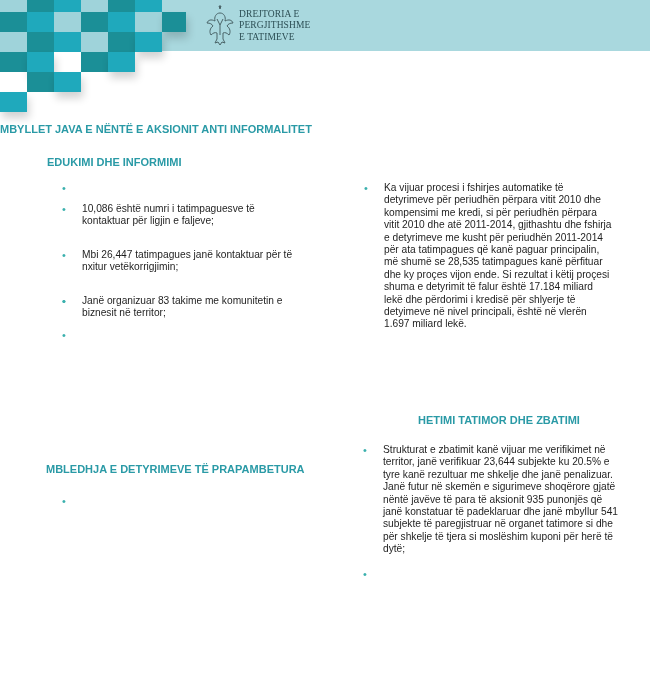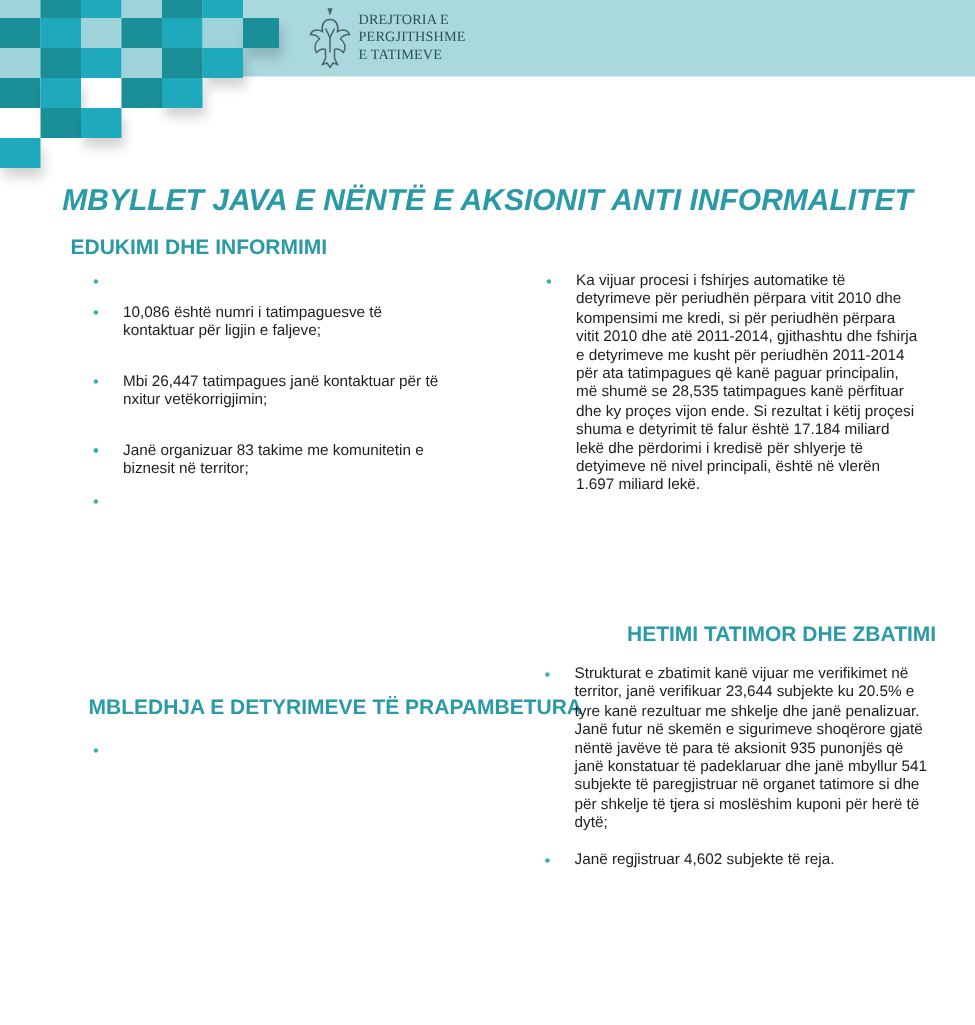--- a/index.html
+++ b/index.html
@@ -12,23 +12,23 @@
   .sq { position:absolute; width:27px; height:20px; }
   .c1 { background:#1b8f97; }
   .c2 { background:#1fa9bc; }
   .c3 { background:#9fd3da; }
   .sh { box-shadow: 2px 6px 8px rgba(0,0,0,0.18); }
 
   .logo { position:absolute; left:205px; top:4px; height:44px; display:flex; align-items:center; }
   .emblem { width:30px; height:42px; margin-right:4px; }
   .logo-text { font-family:"Liberation Serif", serif; font-size:9.5px; line-height:11.5px; color:#2d4f55; letter-spacing:0.1px; }
 
-  .title { position:absolute; left:0; width:650px; top:123px; text-align:center; font-size:20px; font-weight:bold; color:#2a9aa6;font-style:italic; }
+  .title { position:absolute; left:0; width:650px; top:123px; font-size:11px; font-weight:bold; color:#2a9aa6; }
 
-  .section-head { position:absolute; font-size:14px; font-weight:bold; color:#2a9aa6; }
+  .section-head { position:absolute; font-size:11px; font-weight:bold; color:#2a9aa6; }
 
   ul.blist { position:absolute; list-style:none; font-size:10.2px; line-height:12.4px; color:#1e1e1e; }
   ul.blist li { position:relative; padding-left:22px; }
   ul.blist li .dot { position:absolute; left:2px; top:0; color:#3ab0ad; font-size:11px; }
 
   .faint { color:#333; }
 </style>
 </head>
 <body>
 
@@ -90,26 +90,26 @@
 <div class="section-head" style="left:47px;top:156px;">EDUKIMI DHE INFORMIMI</div>
 <ul class="blist" style="left:60px;top:182px;width:235px;">
   <li style="margin-bottom:21px;"><span class="dot">•</span></li>
   <li style="margin-bottom:21px;"><span class="dot">•</span><span>10,086 është numri i tatimpaguesve të kontaktuar për ligjin e faljeve;</span></li>
   <li style="margin-bottom:21px;"><span class="dot">•</span><span>Mbi 26,447  tatimpagues janë kontaktuar për të nxitur vetëkorrigjimin;</span></li>
   <li style="margin-bottom:21px;"><span class="dot">•</span></li>
   <li style="margin-bottom:10px;"><span class="dot">•</span><span>Janë organizuar 83 takime me komunitetin e biznesit në territor;</span></li>
   <li><span class="dot">•</span></li>
 </ul>
 
-<div class="section-head" style="left:47px;top:463px;padding-left:12px;">MBLEDHJA E DETYRIMEVE TË PRAPAMBETURA</div>
+<div class="section-head" style="left:34px;top:463px;padding-left:12px;">MBLEDHJA E DETYRIMEVE TË PRAPAMBETURA</div>
 <ul class="blist" style="left:60px;top:495px;width:240px;">
   <li><span class="dot">•</span></li>
 </ul>
 
 <ul class="blist" style="left:362px;top:182px;width:250px;">
   <li><span class="dot">•</span><span>Ka vijuar procesi i fshirjes automatike të detyrimeve për periudhën përpara vitit 2010 dhe kompensimi me kredi, si për periudhën përpara vitit 2010 dhe atë 2011-2014, gjithashtu dhe fshirja e detyrimeve me kusht për periudhën 2011-2014 për ata tatimpagues që kanë paguar principalin, më shumë se 28,535 tatimpagues kanë përfituar dhe ky proçes vijon ende. Si rezultat i këtij proçesi shuma e detyrimit të falur është 17.184 miliard lekë dhe përdorimi i kredisë për shlyerje të detyimeve në nivel principali, është në vlerën 1.697 miliard lekë.</span></li>
 </ul>
 
 <div class="section-head" style="left:376px;top:414px;padding-left:42px;">HETIMI TATIMOR DHE ZBATIMI</div>
 <ul class="blist" style="left:361px;top:444px;width:262px;">
   <li style="margin-bottom:12px;"><span class="dot">•</span><span>Strukturat e zbatimit kanë vijuar me verifikimet në territor, janë verifikuar 23,644  subjekte ku 20.5%  e tyre kanë rezultuar me shkelje dhe janë penalizuar. Janë futur në skemën e sigurimeve shoqërore gjatë nëntë  javëve të para të aksionit 935 punonjës që janë konstatuar të padeklaruar dhe janë mbyllur 541 subjekte të paregjistruar në organet tatimore si dhe për shkelje të tjera si moslëshim kuponi për herë të dytë;</span></li>
-  <li><span class="dot">•</span><span>Janë regjistruar 4,602 subjekte të reja.</span></li>
+  <li><span class="dot">•</span></li>
 </ul>
 
 </body></html>

